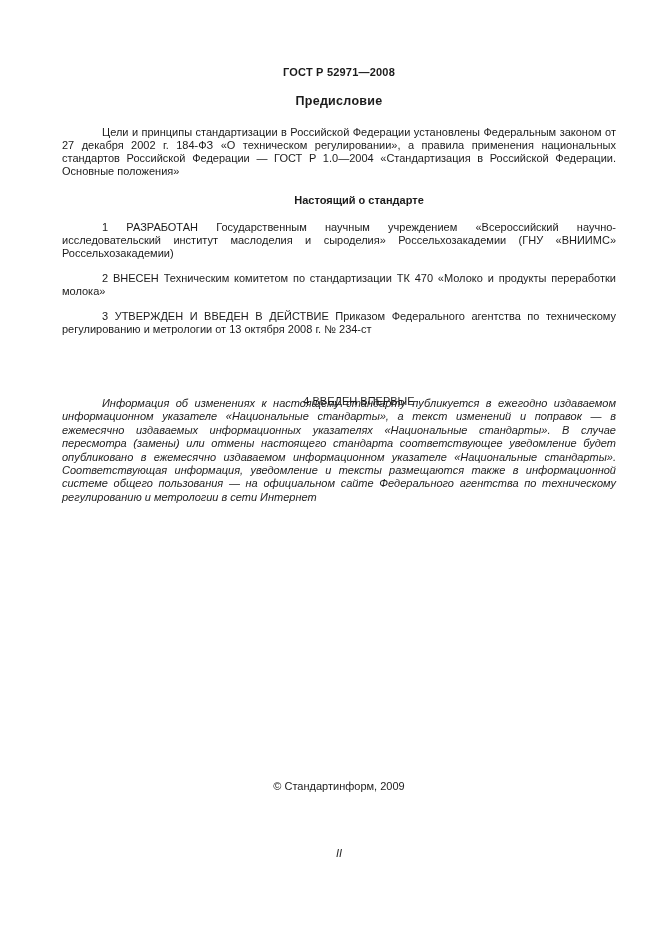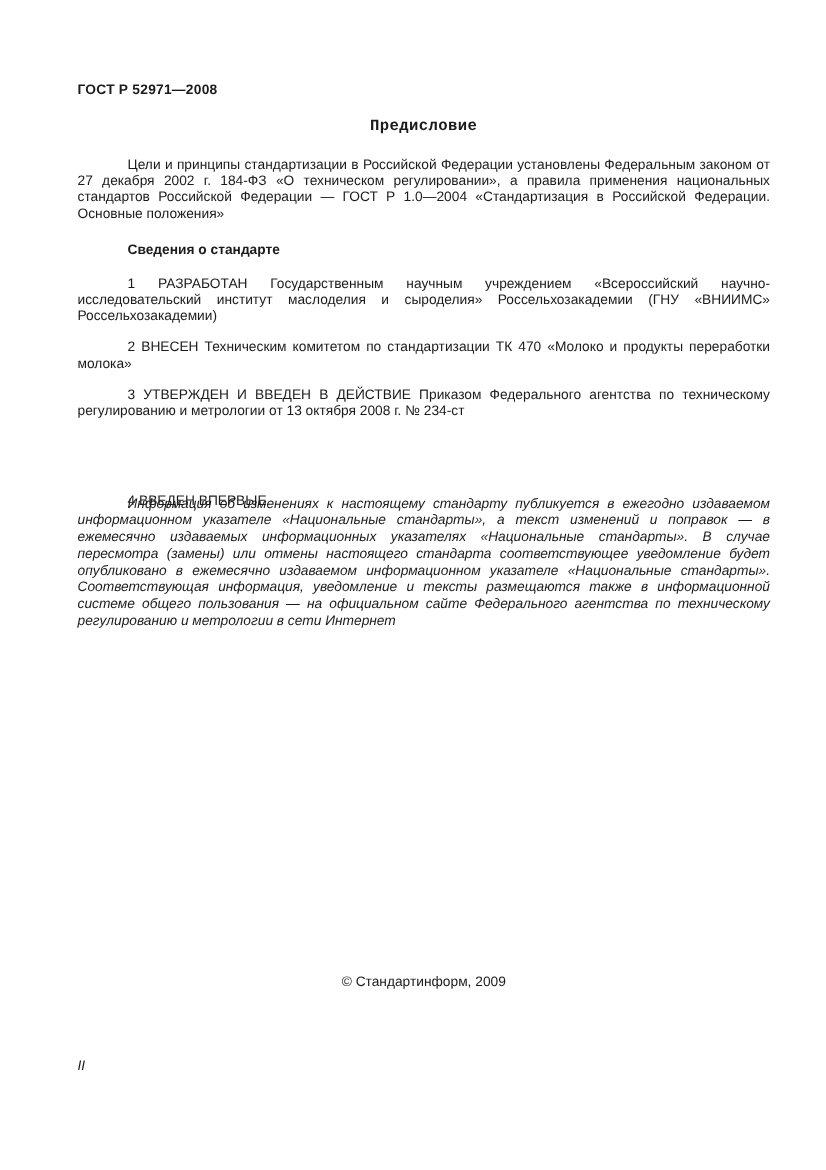--- a/index.html
+++ b/index.html
@@ -6,26 +6,26 @@
   .page {
     position: relative;
     width: 661px;
     height: 936px;
     background: #ffffff;
     font-family: "Liberation Sans", sans-serif;
     color: #1b1b1b;
     overflow: hidden;
   }
   .abs { position: absolute; left: 62px; width: 554px; }
-  .txt { font-size: 11px; line-height: 13px; }
+  .txt { font-size: 11px; line-height: 13px; text-align: center; }
   .justify { text-align: justify; }
   .ind { text-indent: 40px; }
 
   .doc-number   { top: 66px;  font-size: 11px; font-weight: bold; letter-spacing: 0.2px; }
-  .page-title   { top: 94px;  font-size: 12.5px; font-weight: bold; text-align: center; letter-spacing: 0.3px; font-family: Liberation Mono, monospace; }
+  .page-title   { top: 94px;  font-size: 12.5px; font-weight: bold; text-align: center; letter-spacing: 0.3px; }
   .intro        { top: 126px; }
   .section-head { top: 194px; font-size: 11px; font-weight: bold; text-indent: 40px; }
   .item-1       { top: 221px; }
   .item-2       { top: 272px; }
   .item-3       { top: 310px; }
   .item-4       { top: 347px; margin-top: 48px; }
   .notice       { top: 397px; font-style: italic; line-height: 13.4px; }
   .copyright    { top: 780px; text-align: center; }
   .restriction  { top: 805px; }
   .page-number  { top: 847px; font-size: 11px; font-style: italic; }
@@ -34,21 +34,21 @@
 <body>
 
 <div class="page">
 
   <div class="abs txt doc-number">ГОСТ Р 52971—2008</div>
 
   <div class="abs page-title">Предисловие</div>
 
   <div class="abs txt justify ind intro">Цели и принципы стандартизации в Российской Федерации установлены Федеральным законом от 27 декабря 2002 г. 184-ФЗ «О техническом регулировании», а правила применения национальных стандартов Российской Федерации — ГОСТ Р 1.0—2004 «Стандартизация в Российской Федерации. Основные положения»</div>
 
-  <div class="abs txt section-head">Сведения о стандарте</div>
+  <div class="abs txt section-head">Настоящий о стандарте</div>
 
   <div class="abs txt justify ind item-1">1 РАЗРАБОТАН Государственным научным учреждением «Всероссийский научно-исследовательский институт маслоделия и сыроделия» Россельхозакадемии (ГНУ «ВНИИМС» Россельхозакадемии)</div>
 
   <div class="abs txt justify ind item-2">2 ВНЕСЕН Техническим комитетом по стандартизации ТК 470 «Молоко и продукты переработки молока»</div>
 
   <div class="abs txt justify ind item-3">3 УТВЕРЖДЕН И ВВЕДЕН В ДЕЙСТВИЕ Приказом Федерального агентства по техническому регулированию и метрологии от 13 октября 2008 г. № 234-ст</div>
 
   <div class="abs txt ind item-4">4 ВВЕДЕН ВПЕРВЫЕ</div>
 
   <div class="abs txt justify ind notice">Информация об изменениях к настоящему стандарту публикуется в ежегодно издаваемом информационном указателе «Национальные стандарты», а текст изменений и поправок — в ежемесячно издаваемых информационных указателях «Национальные стандарты». В случае пересмотра (замены) или отмены настоящего стандарта соответствующее уведомление будет опубликовано в ежемесячно издаваемом информационном указателе «Национальные стандарты». Соответствующая информация, уведомление и тексты размещаются также в информационной системе общего пользования — на официальном сайте Федерального агентства по техническому регулированию и метрологии в сети Интернет</div>

